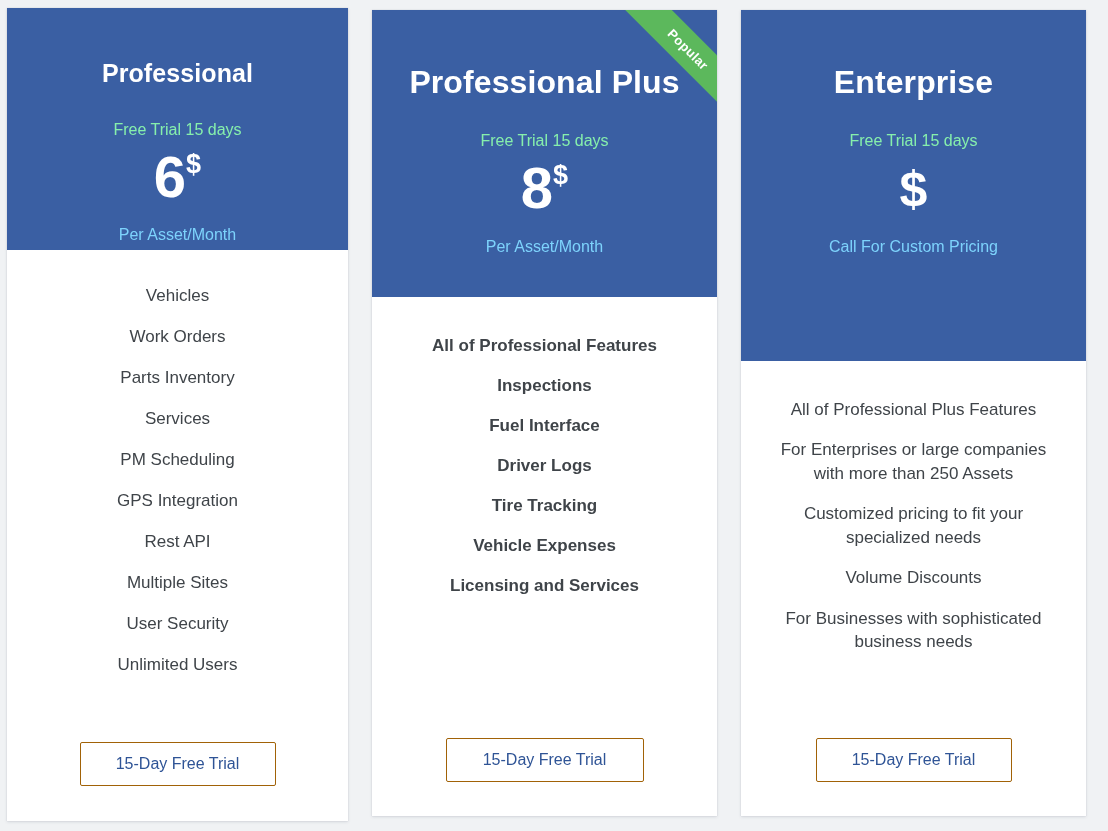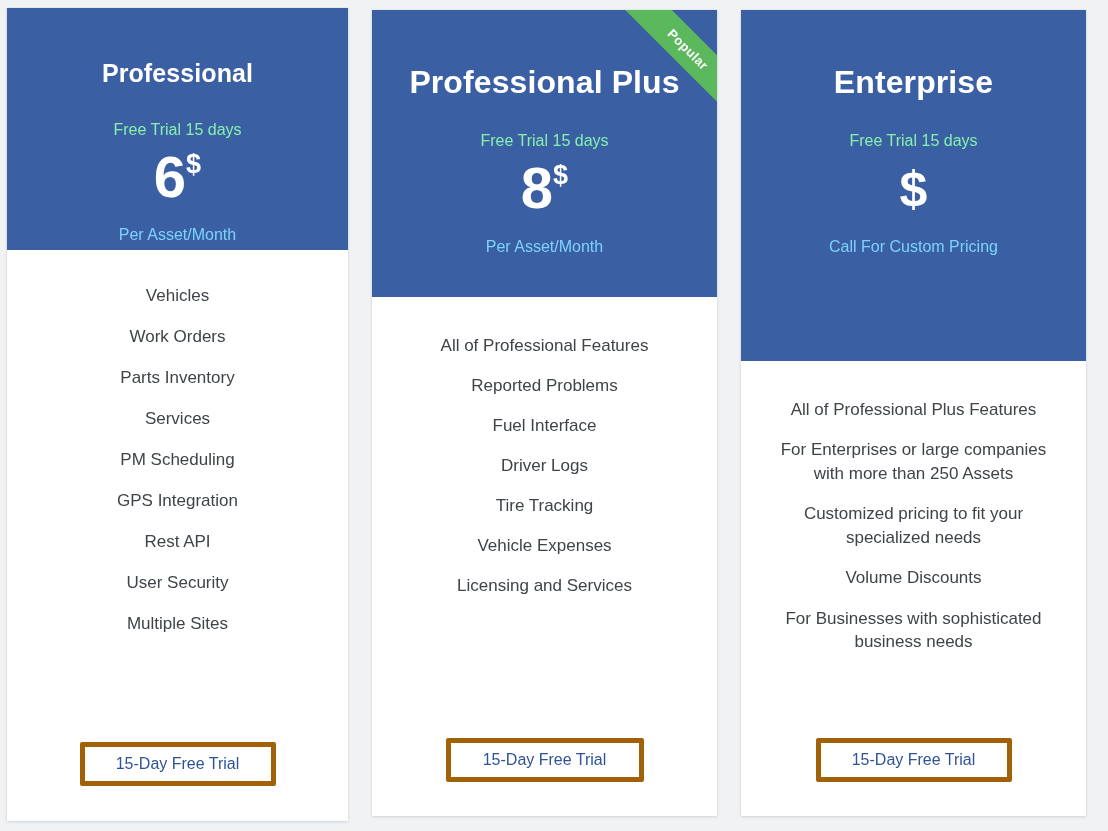--- a/index.html
+++ b/index.html
@@ -137,21 +137,21 @@
     flex-direction: column;
     background: #ffffff;
     padding: 12px 18px;
   }
 
   .feature-list {
     list-style: none;
     text-align: center;
     padding-top: 22px;
   }
-  .card-professional-plus .feature-list { padding-top: 25px; }
+  .card-professional-plus .feature-list { padding-top: 25px; font-weight: bold; }
   .card-enterprise .feature-list { padding-top: 25px; }
 
   .feature-item {
     font-size: 17px;
     color: #3f4449;
     line-height: 1.38;
     padding: 0 6px;
   }
   .card-professional .feature-item { margin-bottom: 17.5px; }
   .card-professional-plus .feature-item { margin-bottom: 16.5px; }
@@ -166,21 +166,21 @@
   .card-professional .card-footer { padding-bottom: 23px; }
 
   .cta-button {
     display: inline-flex;
     align-items: center;
     justify-content: center;
     min-width: 196px;
     height: 44px;
     padding: 0 18px;
     background: #ffffff;
-    border: 5px solid #a16207;
+    border: 1px solid #a16207;
     border-radius: 2px;
     color: #2f5496;
     font-size: 16px;
     font-family: "Liberation Sans", sans-serif;
     cursor: pointer;
     white-space: nowrap;
   }
   .card-professional .cta-button { min-width: 196px; }
   .card-professional-plus .cta-button { min-width: 198px; }
   .card-enterprise .cta-button { min-width: 196px; }
@@ -202,22 +202,23 @@
     </div>
     <div class="card-body">
       <ul class="feature-list">
         <li class="feature-item">Vehicles</li>
         <li class="feature-item">Work Orders</li>
         <li class="feature-item">Parts Inventory</li>
         <li class="feature-item">Services</li>
         <li class="feature-item">PM Scheduling</li>
         <li class="feature-item">GPS Integration</li>
         <li class="feature-item">Rest API</li>
+        <li class="feature-item">Multiple Sites</li>
         <li class="feature-item">User Security</li>
-        <li class="feature-item">Multiple Sites</li>
+        <li class="feature-item">Unlimited Users</li>
       </ul>
       <div class="card-footer">
         <button class="cta-button">15-Day Free Trial</button>
       </div>
     </div>
   </div>
 
   <div class="plan-card card-professional-plus">
     <div class="card-header">
       <div class="ribbon-wrap">
@@ -229,21 +230,21 @@
       <div class="plan-trial">Free Trial 15 days</div>
       <div class="plan-price">
         <span class="price-amount">8</span>
         <span class="price-currency">$</span>
       </div>
       <div class="plan-unit">Per Asset/Month</div>
     </div>
     <div class="card-body">
       <ul class="feature-list">
         <li class="feature-item">All of Professional Features</li>
-        <li class="feature-item">Reported Problems</li>
+        <li class="feature-item">Inspections</li>
         <li class="feature-item">Fuel Interface</li>
         <li class="feature-item">Driver Logs</li>
         <li class="feature-item">Tire Tracking</li>
         <li class="feature-item">Vehicle Expenses</li>
         <li class="feature-item">Licensing and Services</li>
       </ul>
       <div class="card-footer">
         <button class="cta-button">15-Day Free Trial</button>
       </div>
     </div>

